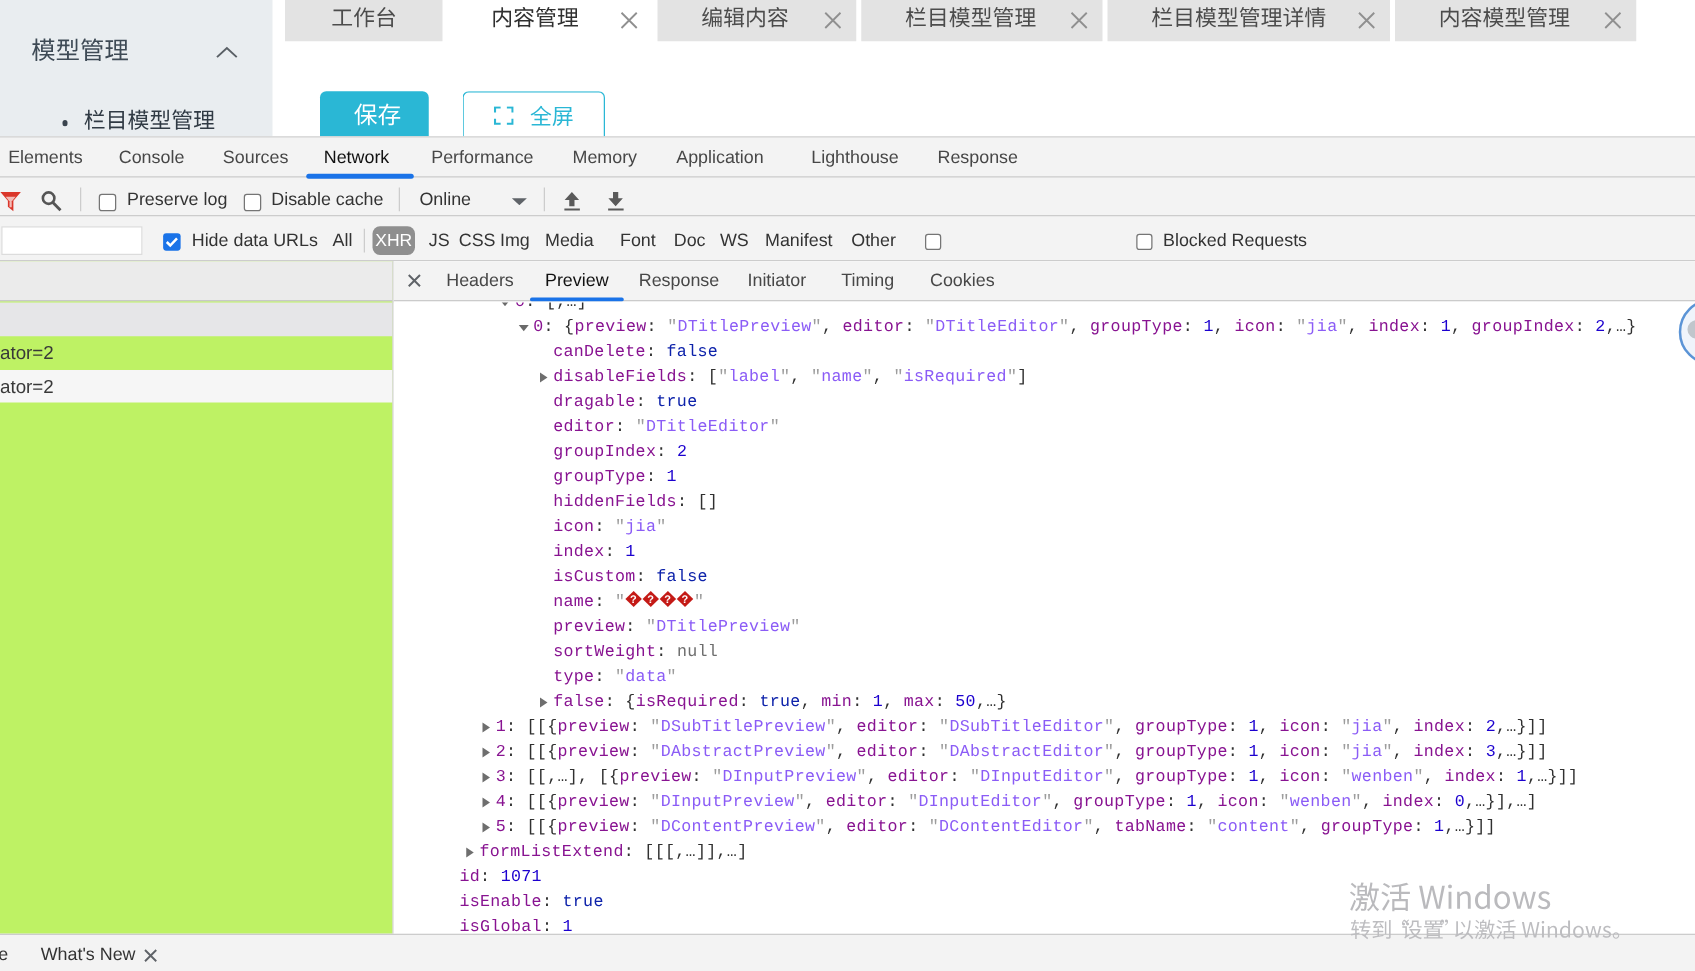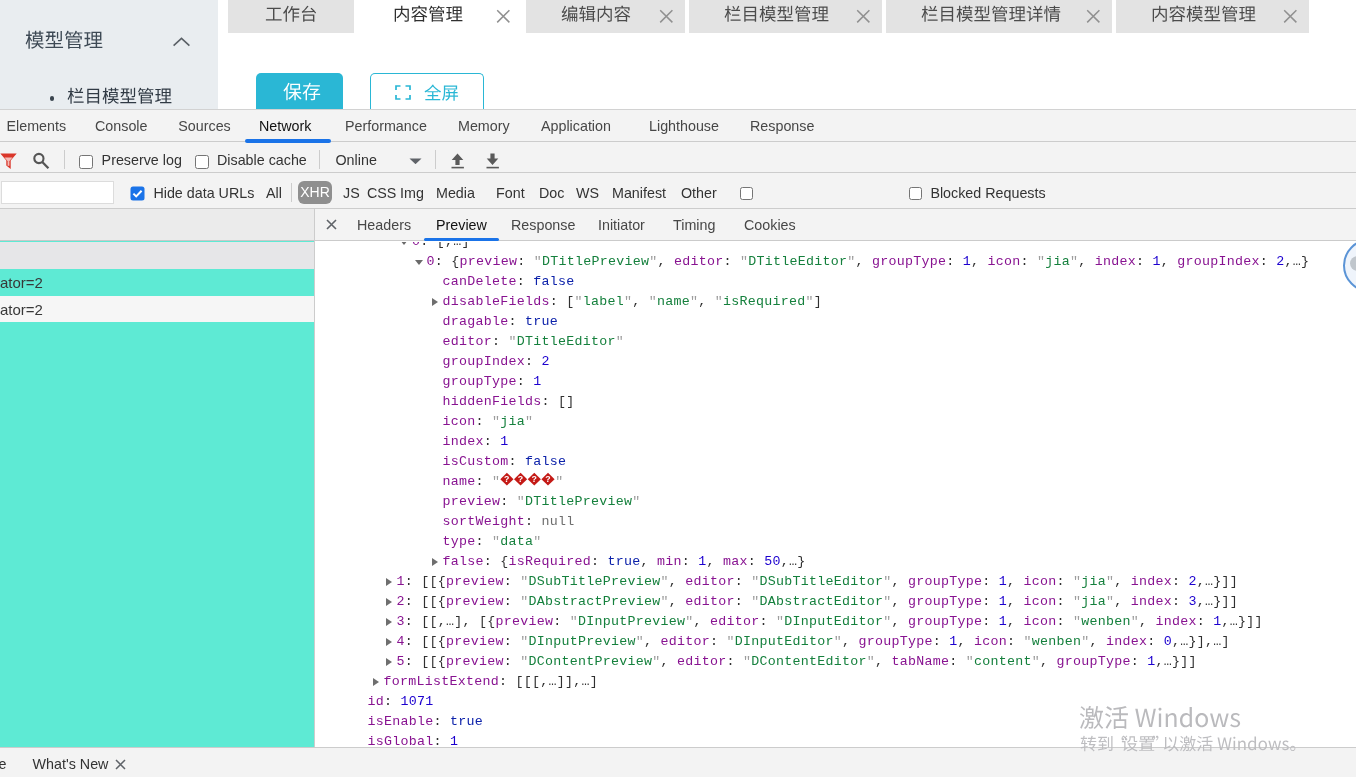--- a/index.html
+++ b/index.html
@@ -20,34 +20,34 @@
 #toolbar {position:absolute;left:0;top:33px;width:1356px;height:30px;border-bottom:1px solid #ccc}
 .sep {position:absolute;top:7px;width:1px;height:19px;background:#ccc}
 .cb {position:absolute;width:14px;height:14px;border:1.4px solid #757575;border-radius:2.5px;background:#fff}
 .tlab {position:absolute;top:0;height:30px;line-height:35px;font-size:14.3px;color:#333}
 #filterrow {position:absolute;left:0;top:63px;width:1356px;height:36px;border-bottom:1px solid #ccc}
 .flab {position:absolute;top:0;height:36px;line-height:40px;font-size:14.3px;color:#333}
 
 #xhrpill {position:absolute;left:297.7px;top:8px;width:34.7px;height:23px;background:#8f8f8f;border-radius:6px;color:#fff;font-size:14px;text-align:center;line-height:23px}
 
 #netmain {position:absolute;left:0;top:99px;width:1356px;height:538px}
-#reqlist {position:absolute;left:0;top:0;width:314px;height:538px;background:#5eead4}
+#reqlist {position:absolute;left:0;top:0;width:314px;height:538px;background:#bef264}
 #divider {position:absolute;left:314px;top:0;width:1px;height:538px;background:#ccc}
 #lhead {position:absolute;left:0;top:0;width:314px;height:32px;background:#ebebeb;border-bottom:1px solid #c8c8c8}
 .lrow {position:absolute;left:0;width:314px;height:27px;font-size:15px;color:#383838;line-height:27px}
 #summary {position:absolute;left:0;top:503px;width:314px;height:32px;background:#f3f3f3;border-top:1px solid #ccc;font-size:14.4px;color:#606060;line-height:32px}
 #detail {position:absolute;left:315px;top:0;width:1041px;height:538px;background:#fff}
 #dptabs {position:absolute;left:0;top:0;width:1041px;height:31.5px;background:#f3f3f3;border-bottom:1px solid #cbcbcb}
 .dtab2 {position:absolute;top:0;height:31px;line-height:32px;font-size:14.3px;color:#474747}
 .dtab2.on {color:#111}
 #pline {position:absolute;left:423.8px;top:28.5px;width:75.7px;height:3.5px;background:#1a73e8;border-radius:2px}
 #jsonpane {position:absolute;left:315px;top:32.5px;width:1041px;height:505px;overflow:hidden;background:#fff}
 .jrow {position:absolute;height:20px;line-height:20px;font-family:"Liberation Mono",monospace;font-size:13.3px;letter-spacing:0.27px;color:#303030;white-space:pre}
 .jrow .k {color:#881391}
-.jrow .s {color:#15803d}
+.jrow .s {color:#8b5cf6}
 .jrow .q {color:#9d9d9d}
 .jrow .n {color:#1c00cf}
 .jrow .b {color:#0d22aa}
 .jrow .u {color:#6e6e6e}
 .tri-v {position:absolute;width:0;height:0;border-left:4.1px solid transparent;border-right:4.1px solid transparent;border-top:5.7px solid #6a6a6a}
 .tri-r {position:absolute;width:0;height:0;border-top:4.6px solid transparent;border-bottom:4.6px solid transparent;border-left:6px solid #6e6e6e}
 .repl {position:relative;display:inline-block;width:55px;height:16px;vertical-align:-3px}
 #drawer {position:absolute;left:0;top:637px;width:1356px;height:31px;background:#f3f3f3;border-top:1px solid #ccc;overflow:hidden}
 
 </style></head>

